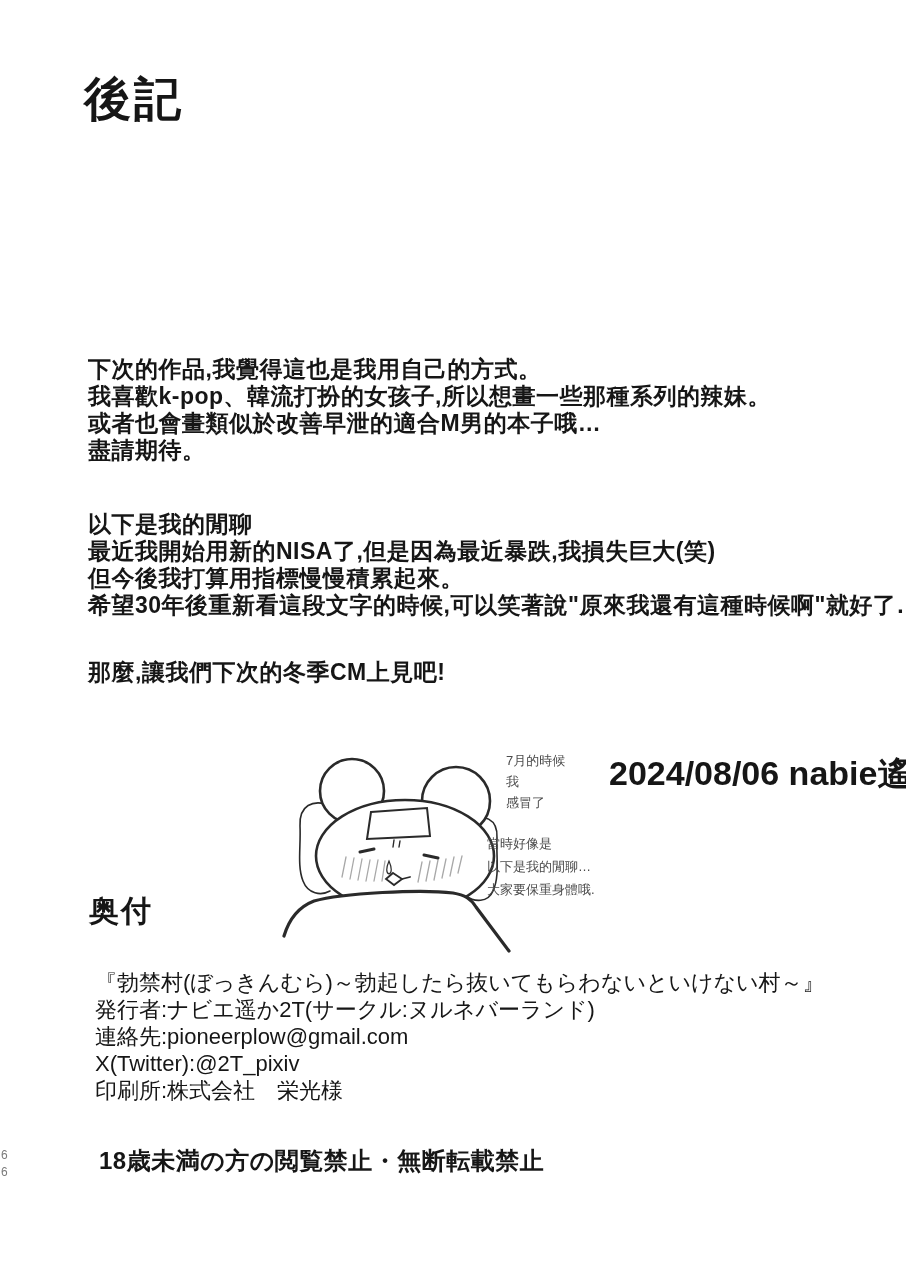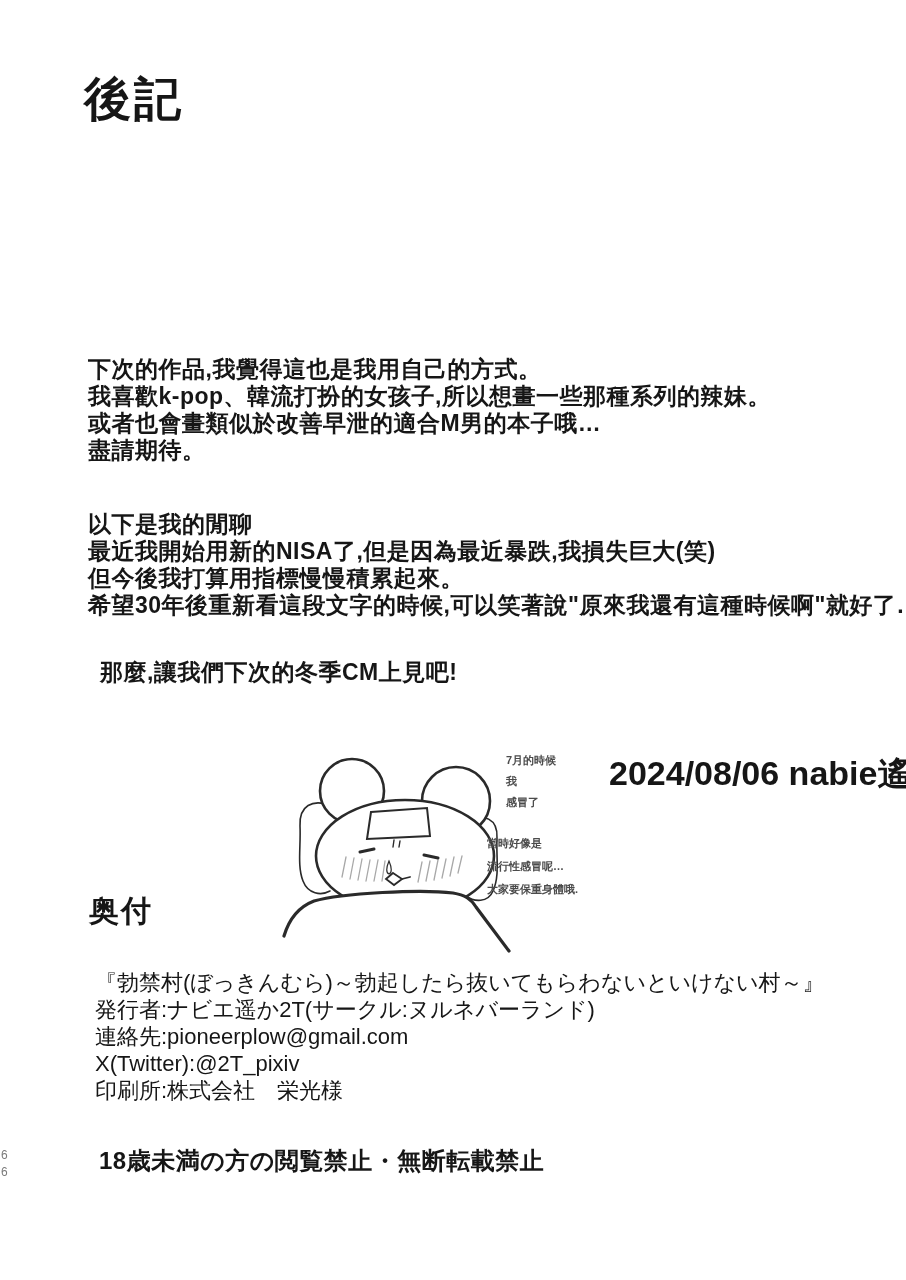--- a/index.html
+++ b/index.html
@@ -13,22 +13,22 @@
   }
   .abs { position:absolute; white-space:nowrap; }
   .title {
     left:84px; top:68px;
     font-size:47px; font-weight:700; letter-spacing:3px;
   }
   .body-block { left:88px; font-size:23px; line-height:27px; font-weight:600; letter-spacing:0.5px; }
   .p1 { top:157px; }
   .p2 { top:356px; }
   .p3 { top:511px; }
-  .closing { top:659px;margin-left:12px; }
-  .note { color:#4b4b4b; font-size:11px; font-weight:700; }
+  .closing { top:659px; }
+  .note { color:#4b4b4b; font-size:13px; font-weight:400; }
   .note-top { left:506px; top:750px; line-height:21px; }
   .note-bottom { left:487px; top:832px; line-height:23px; }
   .signature {
     left:609px; top:751px;
     font-size:34px; font-weight:600; letter-spacing:0px;
   }
   .okuzuke-heading {
     left:89px; top:891px;
     font-size:30px; font-weight:600; letter-spacing:2px;text-align:right;
   }
@@ -116,21 +116,21 @@
   </svg>
 
   <div class="abs note note-top">
     <div>7月的時候</div>
     <div>我</div>
     <div>感冒了</div>
   </div>
 
   <div class="abs note note-bottom">
     <div>當時好像是</div>
-    <div>流行性感冒呢…</div>
+    <div>以下是我的閒聊…</div>
     <div>大家要保重身體哦.</div>
   </div>
 
   <div class="abs signature">2024/08/06 nabie遙2T</div>
 
   <div class="abs okuzuke-heading">奥付</div>
 
   <div class="abs colophon">
     <div>『勃禁村(ぼっきんむら)～勃起したら抜いてもらわないといけない村～』</div>
     <div>発行者:ナビエ遥か2T(サークル:ヌルネバーランド)</div>

